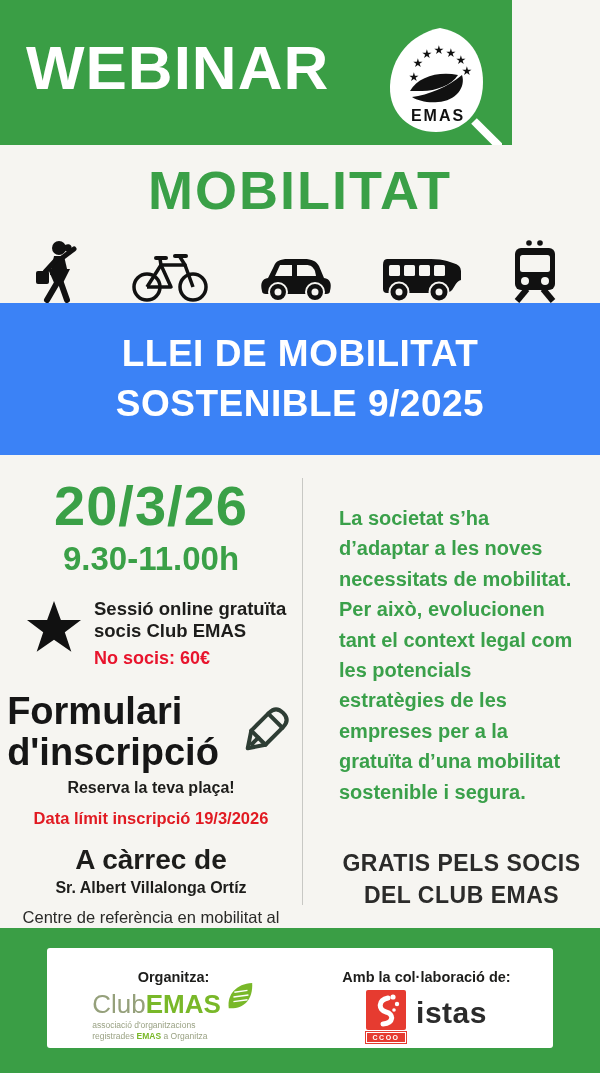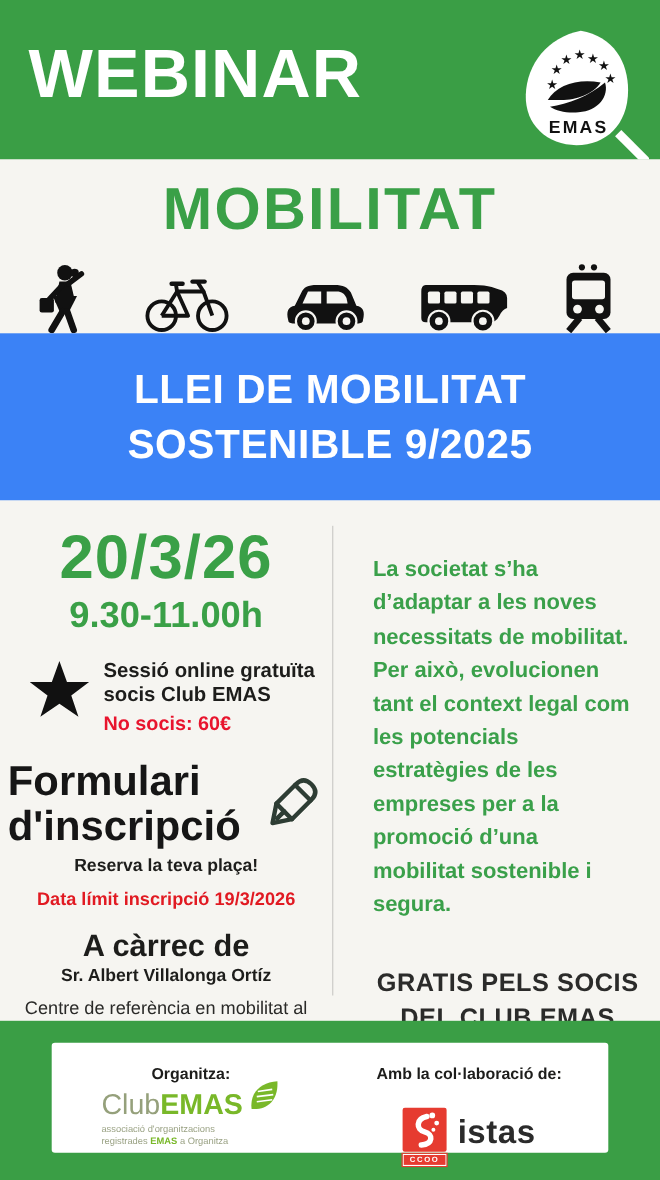--- a/index.html
+++ b/index.html
@@ -3,21 +3,21 @@
 <meta charset="utf-8">
 <style>
   * { margin:0; padding:0; box-sizing:border-box; }
   html,body { background:#e8e8e4; }
   body { font-family:"Liberation Sans", sans-serif; }
   .poster{
     position:relative; width:600px; height:1073px; margin:0 auto;
     background:#f6f5f1; overflow:hidden;
   }
   
-  .sec-header{ position:absolute; left:0; top:0; width:600px; height:145px; background:#3a9e45;text-align:center; }
+  .sec-header{ position:absolute; left:0; top:0; width:512px; height:145px; background:#3a9e45;text-align:center; }
   .webinar-title{
     position:absolute; left:26px; top:32px;
     font-size:62px; font-weight:700; letter-spacing:1px; color:#ffffff;
   }
   .emas-logo{ position:absolute; right:10px; top:25px; width:120px; height:120px; }
   
   .sec-hero{ position:absolute; left:0; top:145px; width:600px; height:158px; background:#f6f5f1; }
   .hero-title{
     position:absolute; left:0; top:14px; width:600px; text-align:center;
     font-size:54px; font-weight:700; letter-spacing:2px; color:#3aa047;
@@ -71,21 +71,21 @@
   }
   .footer-half{ flex:1 1 50%; display:flex; flex-direction:column; align-items:center; padding-top:9px; }
   .footer-label{ font-size:14.5px; font-weight:700; color:#1d1d1b;margin-top:12px; }
   .clubemas-block{ margin-top:6px; text-align:left; position:relative; padding-right:34px; }
   .clubemas-word{ font-size:26px; line-height:1; }
   .clubemas-club{ color:#95a07b; font-weight:400; }
   .clubemas-emas{ color:#79b829; font-weight:700; }
   .clubemas-leaf{ position:absolute; right:0; top:-10px; }
   .clubemas-tag{ margin-top:3px; font-size:8.5px; color:#9aa284; line-height:1.3; }
   .clubemas-tag b{ color:#79b829; }
-  .collab-block{ margin-top:22px; display:flex; align-items:flex-start; }
+  .collab-block{ margin-top:5px; display:flex; align-items:flex-start; }
   .ccoo-mark{ display:flex; flex-direction:column; align-items:center; }
   .ccoo-square{ width:40px; height:40px; background:#e63b30; border-radius:2px; position:relative; }
   .ccoo-bar{
     margin-top:2px; width:40px; height:11px; background:#e63b30; border:1px solid #ffffff;
     outline:1px solid #e63b30; display:flex; align-items:center; justify-content:center;
   }
   .ccoo-bar span{ color:#ffffff; font-size:7px; font-weight:700; letter-spacing:1.5px; }
   .istas-text{ margin:6px 0 0 10px; font-size:30px; font-weight:700; color:#2b2b2b; letter-spacing:.5px; }
 </style>
 </head>
@@ -214,21 +214,21 @@
       </div>
 
       <div class="reserve-text">Reserva la teva plaça!</div>
       <div class="deadline-text">Data límit inscripció 19/3/2026</div>
       <div class="speaker-heading">A càrrec de</div>
       <div class="speaker-name">Sr. Albert Villalonga Ortíz</div>
       <div class="speaker-org">Centre de referència en mobilitat al treball d'ISTAS / CCOO</div>
     </div>
 
     <div class="col-right">
-      <div class="desc-text">La societat s’ha d’adaptar a les noves necessitats de mobilitat. Per això, evolucionen tant el context legal com les potencials estratègies de les empreses per a la promoció d’una mobilitat sostenible i segura.</div>
+      <div class="desc-text">La societat s’ha d’adaptar a les noves necessitats de mobilitat. Per això, evolucionen tant el context legal com les potencials estratègies de les empreses per a la gratuïta d’una mobilitat sostenible i segura.</div>
       <div class="gratis-text">
         <div>GRATIS PELS SOCIS</div>
         <div>DEL CLUB EMAS</div>
       </div>
     </div>
   </div>
 
   <div class="sec-footer">
     <div class="footer-box">
 

